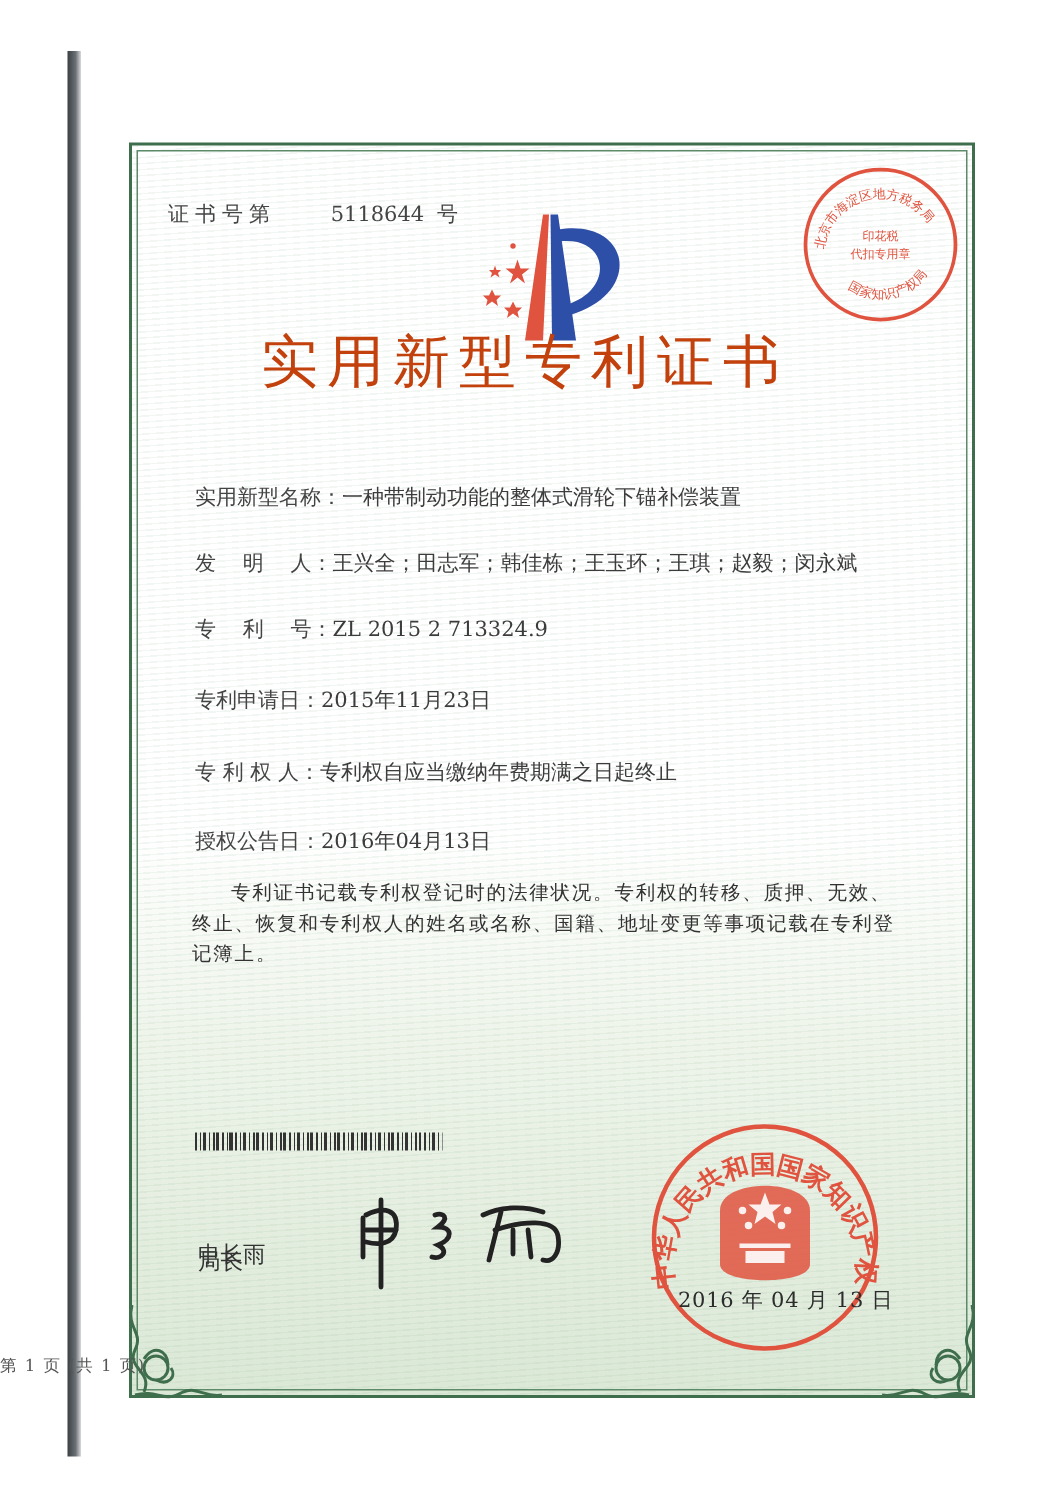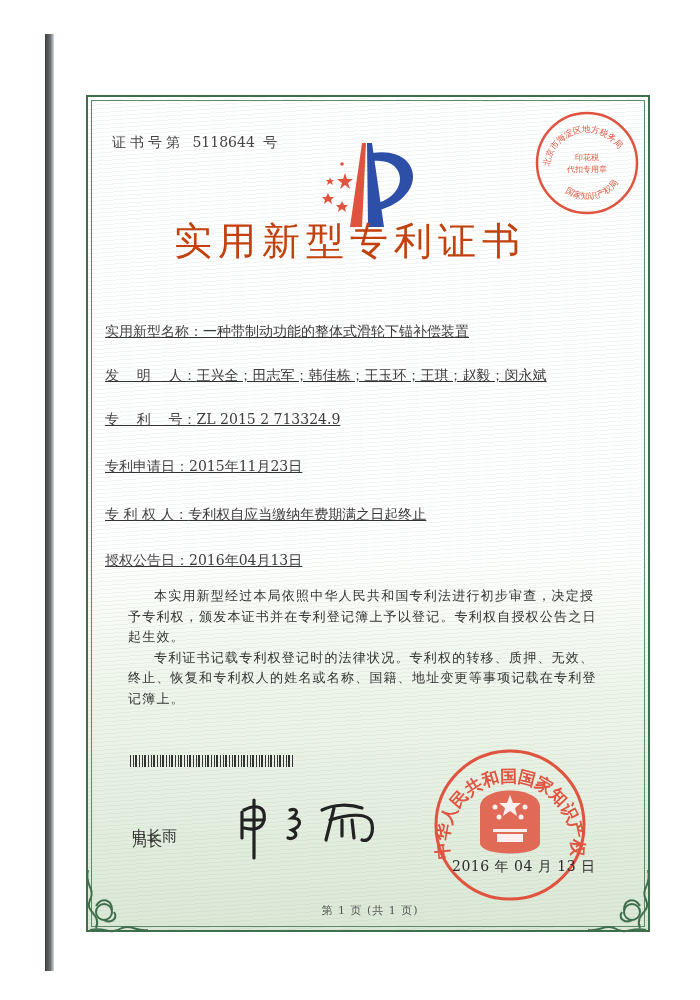--- a/index.html
+++ b/index.html
@@ -26,32 +26,32 @@
   }
   .corner {
     position:absolute; width:70px; height:70px;
   }
   .corner.bl { left:-6px; bottom:-6px; }
   .corner.br { right:-6px; bottom:-6px; transform:scaleX(-1); }
 
   .cert-no {
     position:absolute; left:112px; top:134px; font-size:14px; color:#444; letter-spacing:4px;
   }
-  .cert-no .num { letter-spacing:0; }
+  .cert-no .num { letter-spacing:0;margin-left:28px; }
 
   .logo { position:absolute; left:310px; top:135px; width:115px; height:95px; }
 
   .seal-small { position:absolute; left:532px; top:108px; width:110px; height:110px; }
 
   .title {
     position:absolute; left:0; right:0; top:216px; text-align:center;
     font-size:38px; color:#c2410c; letter-spacing:6px; font-weight:normal;
   }
 
-  .field { position:absolute; left:105px; font-size:14px; color:#333; white-space:nowrap;text-decoration:underline; }
+  .field { position:absolute; left:130px; font-size:14px; color:#333; white-space:nowrap; }
   .field .lbl { color:#444; }
   .field .val { color:#3c3c3c; }
   .f1 { top:323px; }
   .f2 { top:367px; }
   .f3 { top:411px; }
   .f4 { top:458px; }
   .f5 { top:506px; }
   .f6 { top:552px; }
 
   .body-text {
@@ -67,21 +67,21 @@
   }
   .director-title { position:absolute; left:132px; top:800px; font-family:"DejaVu Sans","Liberation Sans",sans-serif; font-size:15px; color:#333;margin-top:32px; }
   .director-name { position:absolute; left:132px; top:827px; font-family:Liberation Serif, serif; font-size:15px; color:#333; }
   .signature { position:absolute; left:230px; top:790px; width:160px; height:70px; }
 
   .seal-big { position:absolute; left:425px; top:745px; width:170px; height:160px; }
   .seal-date {
     position:absolute; left:452px; top:858px; font-size:14px; color:#2c2c2c; letter-spacing:0.5px;
   }
   .page-no {
-    position:absolute; left:0; right:0; top:903px; text-align:center; font-size:11px; color:#555; letter-spacing:1px;margin-left:40px;
+    position:absolute; left:0; right:0; top:903px; text-align:left; font-size:11px; color:#555; letter-spacing:1px;
   }
 </style>
 </head>
 <body>
 
 <div class="scan-strip"></div>
 
 <div class="frame">
   <div class="frame-inner"></div>
   <svg class="corner bl" viewBox="0 0 70 70">
@@ -150,21 +150,20 @@
   <span class="lbl">专利申请日：</span><span class="val">2015年11月23日</span>
 </div>
 <div class="field f5">
   <span class="lbl" style="white-space:pre">专 利 权 人：</span><span class="val">专利权自应当缴纳年费期满之日起终止</span>
 </div>
 <div class="field f6">
   <span class="lbl">授权公告日：</span><span class="val">2016年04月13日</span>
 </div>
 
 <div class="body-text bt1">
-  <p>本实用新型经过本局依照中华人民共和国专利法进行初步审查，决定授予专利权，颁发本证书并在专利登记簿上予以登记。专利权自授权公告之日起生效。</p>
   <p>专利证书记载专利权登记时的法律状况。专利权的转移、质押、无效、终止、恢复和专利权人的姓名或名称、国籍、地址变更等事项记载在专利登记簿上。</p>
 </div>
 
 <div class="barcode"></div>
 
 <div class="director-title">局长</div>
 <div class="director-name">申长雨</div>
 
 <svg class="signature" viewBox="0 0 160 70">
   <g fill="none" stroke="#222" stroke-width="3.2" stroke-linecap="round">

